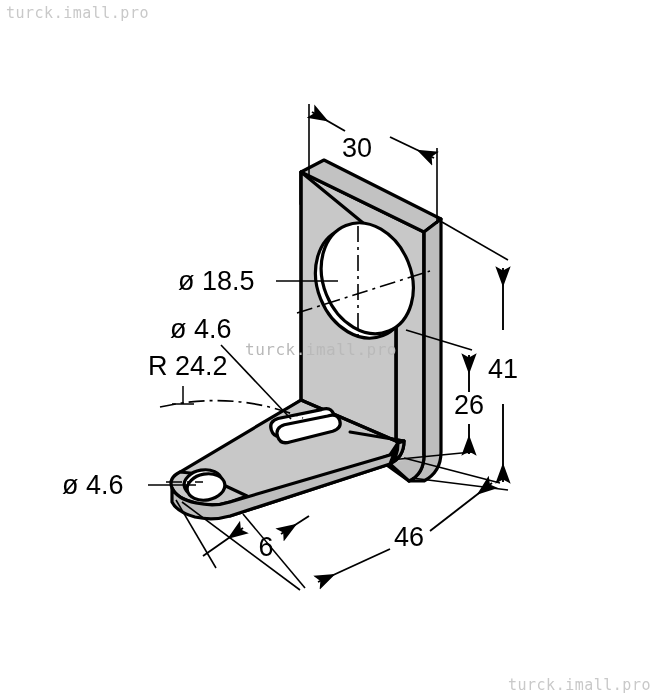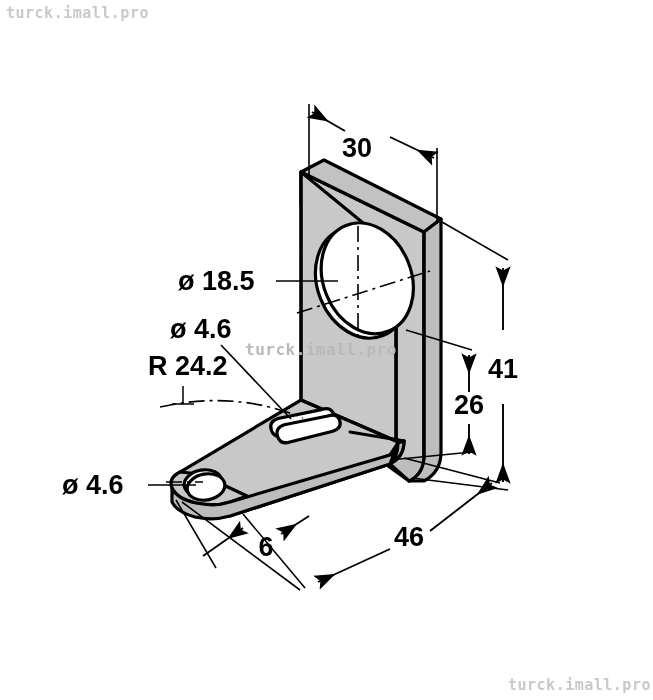--- a/index.html
+++ b/index.html
@@ -12,21 +12,20 @@
     height: 700px;
     position: relative;
     overflow: hidden;
     font-family: "Liberation Sans", sans-serif;
   }
   #drawing-root {
     position: absolute;
     left: 0; top: 0;
     width: 653px;
     height: 700px;
-    font-weight: bold;
   }
   svg.sheet {
     display: block;
     width: 653px;
     height: 700px;
   }
   .wm {
     font-family: "DejaVu Sans Mono", monospace;
     font-size: 15px;
     letter-spacing: 0.5px;

